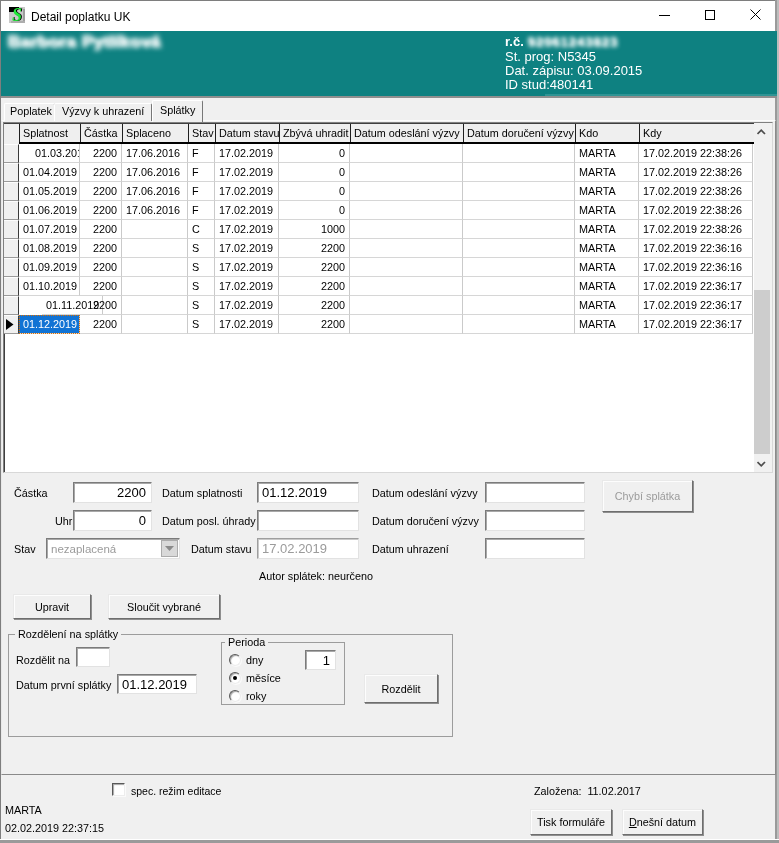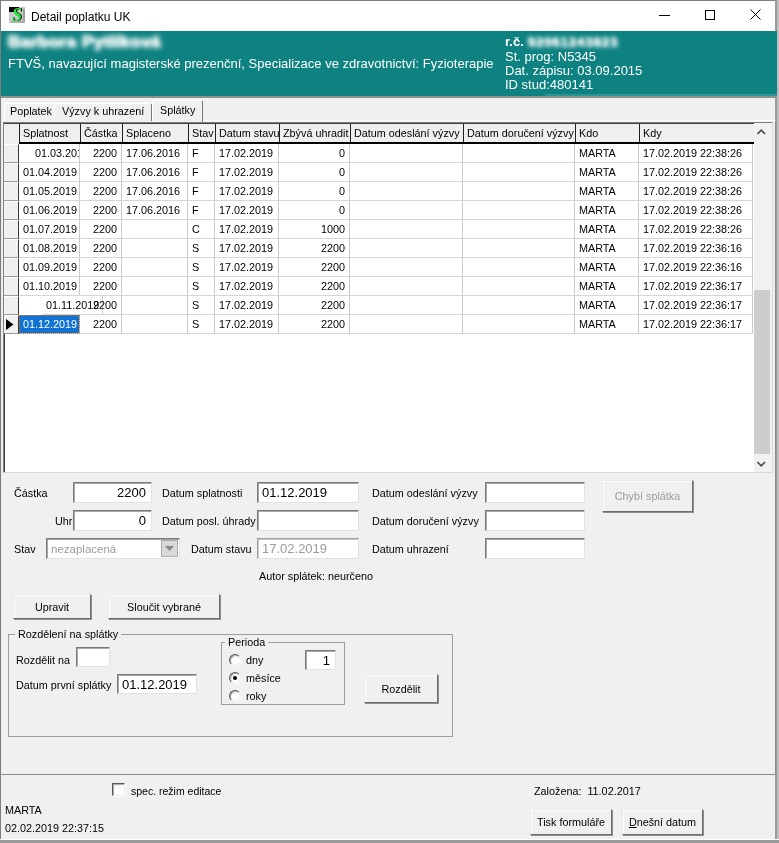--- a/index.html
+++ b/index.html
@@ -29,21 +29,20 @@
 </svg>
 <div class="lbl" style="left:31px;top:10px;font-size:12px;">Detail poplatku UK</div>
 <div class="abs" style="left:659px;top:15px;width:11px;height:1px;background:#000;"></div>
 <div class="abs" style="left:705px;top:10px;width:8px;height:8px;border:1px solid #000;"></div>
 <svg class="abs" style="left:750px;top:9px" width="11" height="11">
 <line x1="0.5" y1="0.5" x2="10.5" y2="10.5" stroke="#000" stroke-width="1"></line>
 <line x1="10.5" y1="0.5" x2="0.5" y2="10.5" stroke="#000" stroke-width="1"></line>
 </svg>
 <div class="abs" style="left:1px;top:31px;width:776px;height:65px;background:#0e8181;overflow:hidden;">
 <div style="position:absolute;left:7px;top:1px;font-size:17px;font-weight:bold;color:#ffffff;letter-spacing:0.5px;filter:blur(2.6px);opacity:0.95;text-shadow:1px 1px 0 #fff,-1px 0 0 #d9efef;">Barbora Pytlíková</div>
-<div style="position:absolute;left:7px;top:25px;font-size:13px;color:#fff;white-space:nowrap;">FTVŠ, navazující magisterské prezenční, Specializace ve zdravotnictví: Fyzioterapie</div>
 <div style="position:absolute;left:504px;top:3px;font-size:13px;font-weight:bold;color:#fff;">r.č.&nbsp;<span style="color:#ffffff;letter-spacing:1px;filter:blur(2.1px);opacity:0.97;text-shadow:1px 1px 0 #fff;">92061243823</span></div>
 <div style="position:absolute;left:504px;top:19px;font-size:13px;color:#fff;line-height:13.8px;white-space:nowrap;">St. prog: N5345<br>Dat. zápisu: 03.09.2015<br>ID stud:480141</div>
 <div style="position:absolute;left:544px;top:63px;width:232px;height:2px;background:#2f9494;"></div>
 </div>
 <div class="abs" style="left:1px;top:96px;width:776px;height:2px;background:#8f8f8f;"></div>
 <div class="abs" style="left:1px;top:120px;width:775px;height:655px;background:#f0f0f0;border-top:1px solid #fcfcfc;border-left:1px solid #e8e8e8;border-right:1px solid #8a8a8a;border-bottom:1px solid #8a8a8a;box-sizing:border-box;"></div>
 <div class="abs" style="left:4px;top:103px;width:51px;height:18px;background:#f0f0f0;border-top:1px solid #fff;border-left:1px solid #fff;border-right:1px solid #777;border-radius:2px 2px 0 0;box-sizing:border-box;z-index:3;"></div>
 <div class="lbl" style="left:10px;top:104.5px;z-index:6;">Poplatek</div>
 <div class="abs" style="left:54px;top:103px;width:98px;height:18px;background:#f0f0f0;border-top:1px solid #fff;border-left:1px solid #fff;border-right:1px solid #777;border-radius:2px 2px 0 0;box-sizing:border-box;z-index:3;"></div>
 <div class="lbl" style="left:62px;top:104.5px;z-index:6;">Výzvy k uhrazení</div>

